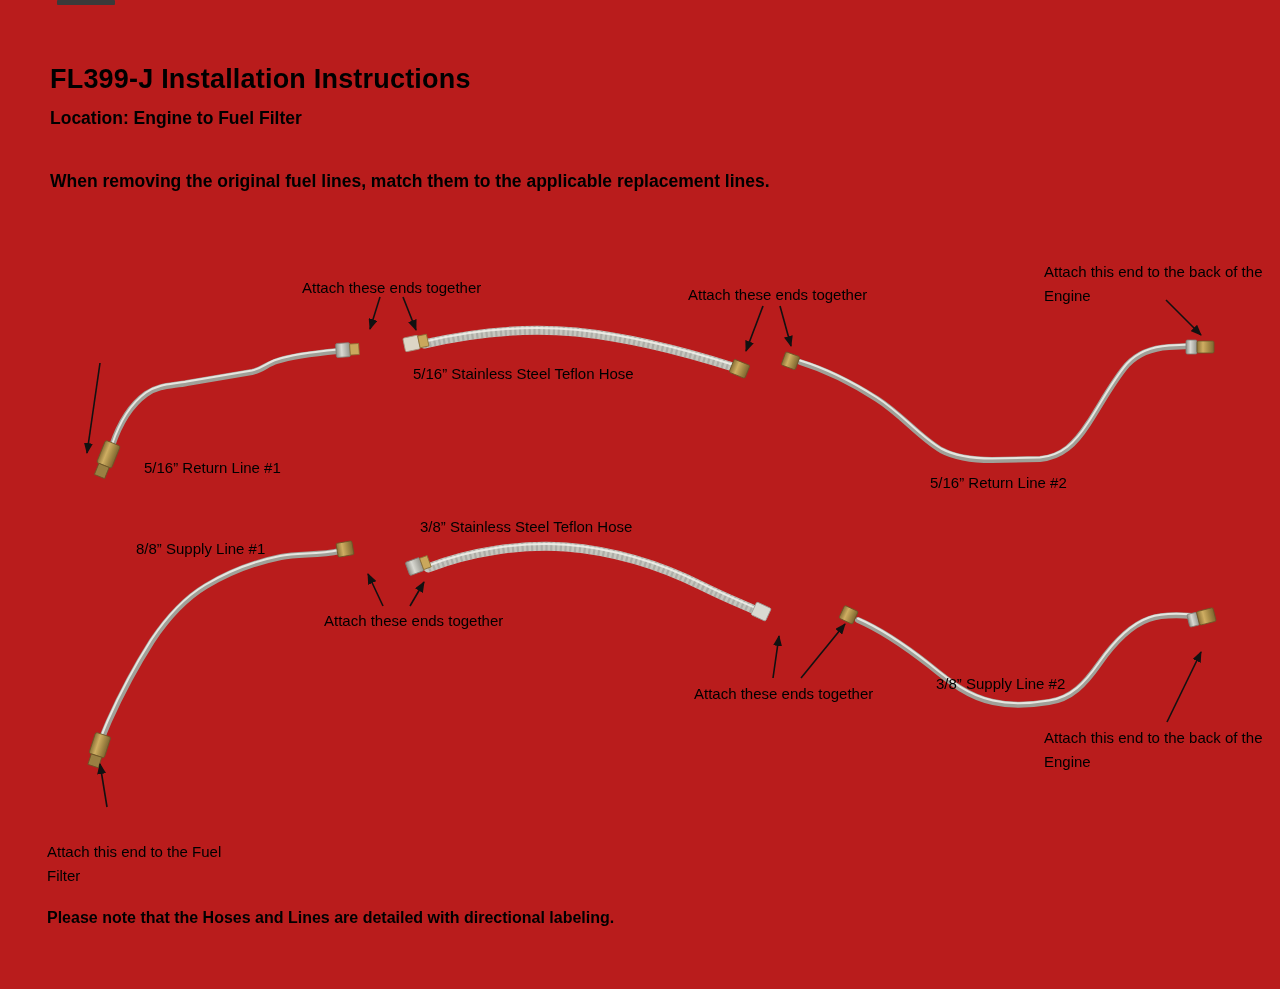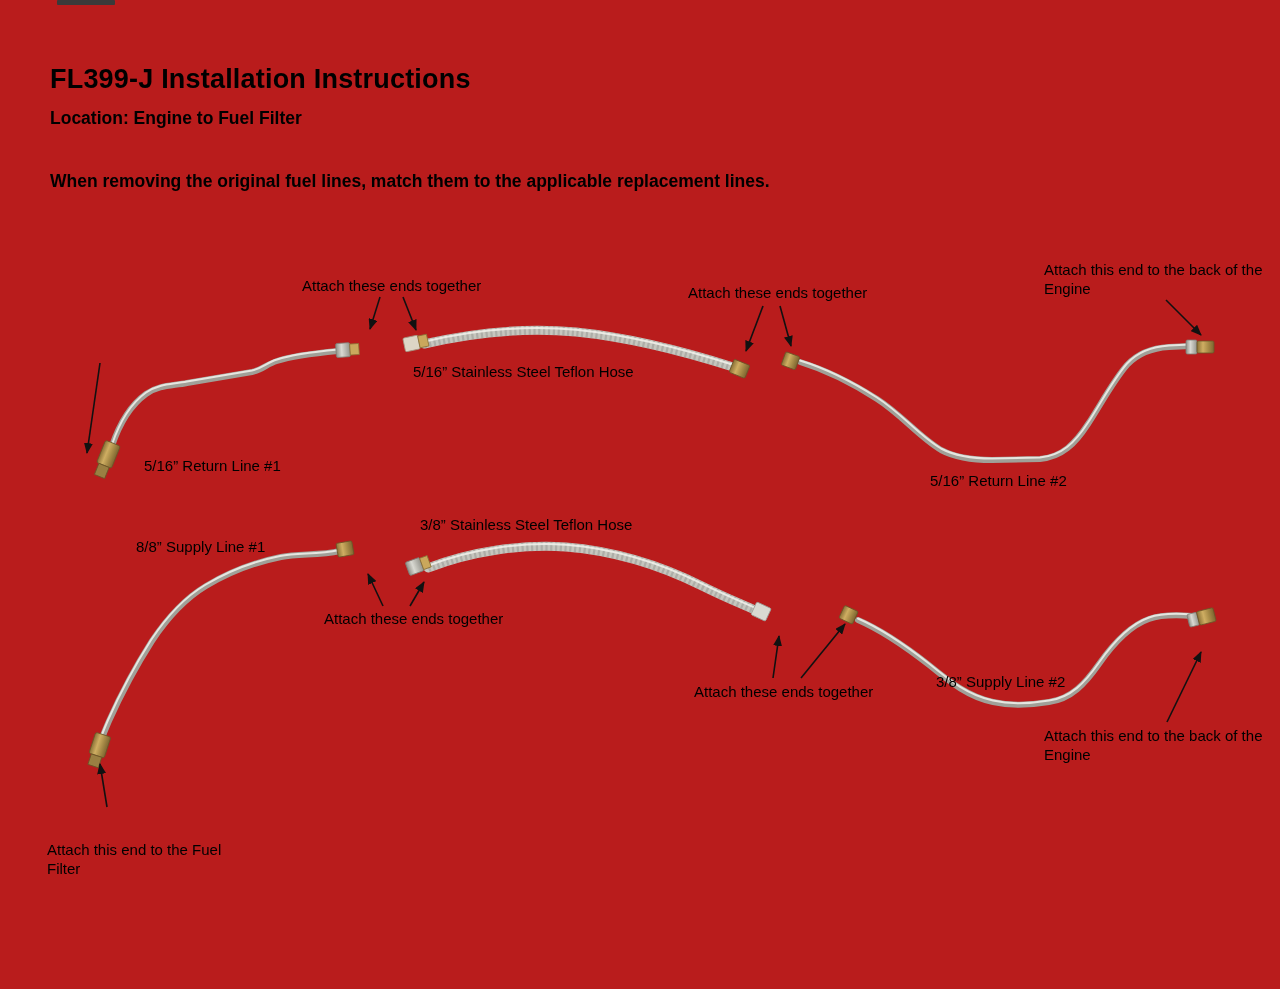--- a/index.html
+++ b/index.html
@@ -6,21 +6,21 @@
   html,body { background:#ffffff; }
   body {
     width:1280px; height:989px;
     font-family:"Liberation Sans", sans-serif;
     color:#000;
   }
   .page { position:relative; width:1280px; height:989px; background:#b91c1c; overflow:hidden; }
   .abs { position:absolute; }
   .title { font-size:27px; font-weight:bold; letter-spacing:0.2px; }
   .subhead { font-size:17.5px; font-weight:bold; }
-  .dlabel { font-size:15px; line-height:19px; white-space:nowrap; }
+  .dlabel { font-size:15px; line-height:24px; white-space:nowrap; }
   .dlabel.wrap { white-space:normal; }
   .note { font-size:16px; font-weight:bold; line-height:23px; }
   .artifact { background:#3a3a3a; border-radius:1px; }
   svg.diagram { position:absolute; left:0; top:0; }
 </style>
 </head>
 <body>
 
 <div class="page">
 
@@ -147,15 +147,16 @@
   <div class="abs dlabel" style="left:930px; top:471px;">5/16” Return Line #2</div>
   <div class="abs dlabel" style="left:420px; top:515px;text-align:center;">3/8” Stainless Steel Teflon Hose</div>
   <div class="abs dlabel" style="left:136px; top:537px;">8/8” Supply Line #1</div>
   <div class="abs dlabel" style="left:324px; top:609px;">Attach these ends together</div>
   <div class="abs dlabel" style="left:936px; top:624px;margin-top:48px;">3/8” Supply Line #2</div>
   <div class="abs dlabel" style="left:694px; top:682px;">Attach these ends together</div>
   <div class="abs dlabel wrap" style="left:1044px; top:726px; width:222px;">Attach this end to the back of the Engine</div>
   <div class="abs dlabel wrap" style="left:47px; top:840px; width:200px;">Attach this end to the Fuel Filter</div>
 
   <div class="abs" style="left:47px; top:906px;">
+    <div class="note">Please note that the Hoses and Lines are detailed with directional labeling.</div>
   </div>
 
 </div>
 
 </body></html>

